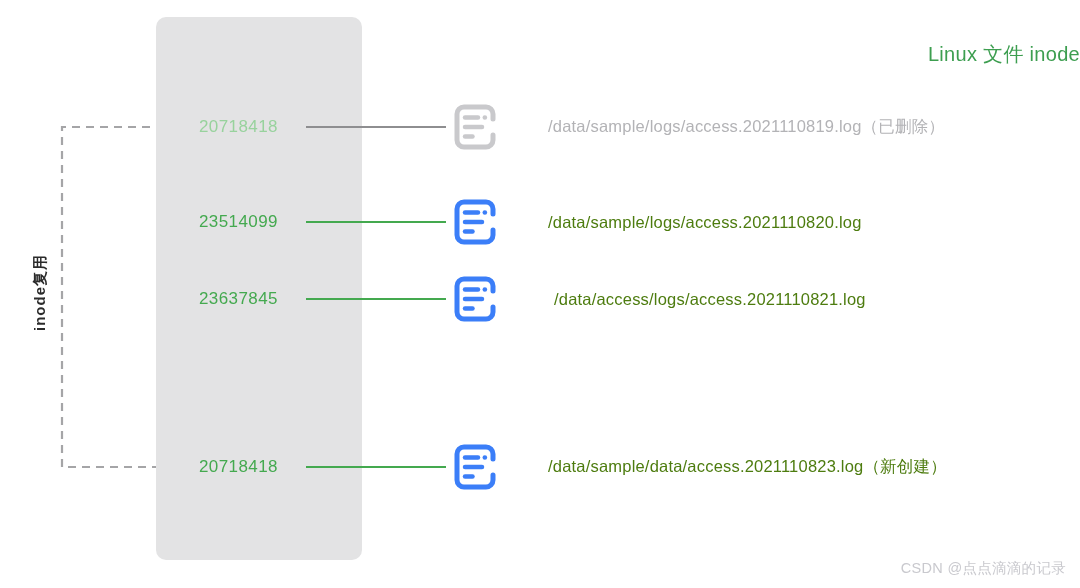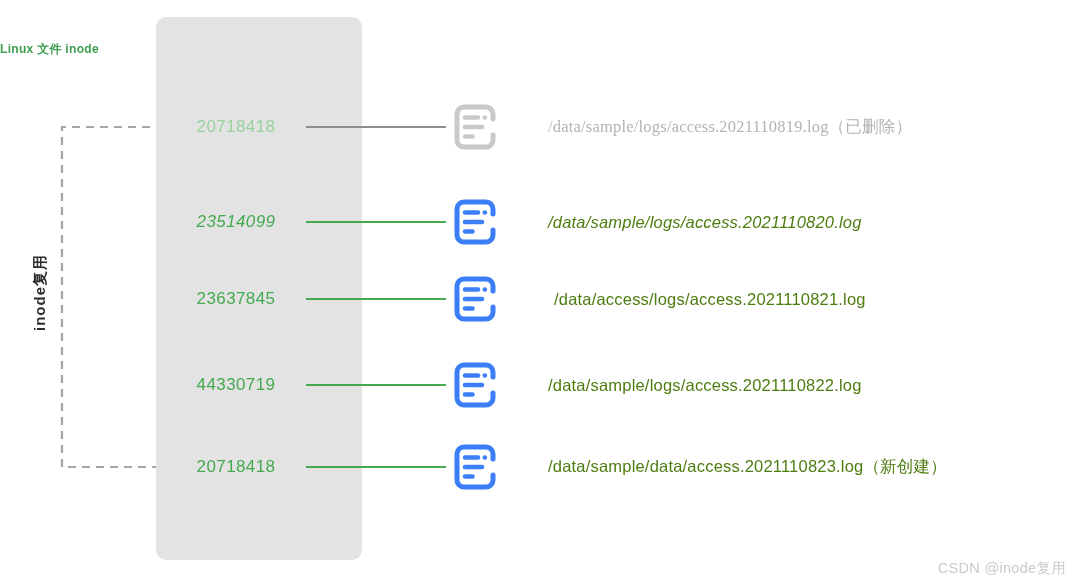--- a/index.html
+++ b/index.html
@@ -22,23 +22,23 @@
     position: absolute;
     left: 156px; top: 17px;
     width: 206px; height: 543px;
     background: #e3e3e4;
     border-radius: 10px;
   }
   .panel-title {
     position: absolute;
     left: 0; top: 41px;
     width: 100%;
-    text-align: left;
-    font-size: 12px;
-    font-weight: bold;
+    text-align: right;
+    font-size: 20px;
+    font-weight: normal;
     color: #3d9e50;
     letter-spacing: 0.3px;
   }
   .side-label {
     position: absolute;
     left: -26px; top: 283px;
     width: 132px;
     text-align: center;
     transform: rotate(-90deg);
     font-size: 15px;
@@ -46,30 +46,30 @@
     color: #2b2b2b;
     letter-spacing: 1px;
   }
   .row {
     position: absolute;
     left: 0;
     width: 1080px;
     height: 54px;
   }
   .row-1 { top: 100px; }
-  .row-2 { top: 195px; font-style: italic; }
+  .row-2 { top: 195px; }
   .row-3 { top: 272px; }
   .row-4 { top: 358px; }
   .row-5 { top: 440px; }
   .inode {
     position: absolute;
-    left: 180px; top: 50%;
+    left: 199px; top: 50%;
     width: 112px;
     transform: translateY(-50%);
-    text-align: center;
+    text-align: left;
     font-size: 17px;
     letter-spacing: 0.4px;
     color: #44a94f;
   }
   .row-1 .inode { color: #98d29d; }
   .connector {
     position: absolute;
     left: 306px; top: 26px;
     width: 140px; height: 2px;
     background: #44a94f;
@@ -85,21 +85,21 @@
   .file-icon svg { width: 54px; height: 54px; display: block; }
   .path {
     position: absolute;
     left: 548px; top: 50%;
     transform: translateY(-50%);
     font-size: 16.5px;
     color: #4d7c0f;
     letter-spacing: 0.2px;
     white-space: nowrap;
   }
-  .row-1 .path { color: #b3b3b6; font-family: Liberation Serif, serif; }
+  .row-1 .path { color: #b3b3b6; }
   .row-3 .path { left: 554px; }
   .watermark {
     position: absolute;
     right: 14px; bottom: 10px;
     font-size: 14.5px;
     color: #c9c9ce;
     letter-spacing: 0.3px;
   }
 </style>
 </head>
@@ -155,45 +155,31 @@
         <path d="M45 19 V14 a7 7 0 0 0 -7 -7 H16 a7 7 0 0 0 -7 7 v26 a7 7 0 0 0 7 7 h22 a7 7 0 0 0 7 -7 v-5" stroke-width="5"></path>
         <path d="M17 17.5 H30" stroke-width="4.5"></path>
         <path d="M36.8 17.5 h0.1" stroke-width="4.5"></path>
         <path d="M17 27 H34" stroke-width="4.5"></path>
         <path d="M17 36.5 H24.5" stroke-width="4.5"></path>
       </svg>
     </span>
     <span class="path">/data/access/logs/access.2021110821.log</span>
   </div>
 
-  <div class="row row-4">
-    <span class="inode">44330719</span>
-    <div class="connector"></div>
-    <span class="file-icon">
-      <svg viewBox="0 0 54 54" xmlns="http://www.w3.org/2000/svg" fill="none" stroke="currentColor" stroke-linecap="round" stroke-linejoin="round">
-        <path d="M45 19 V14 a7 7 0 0 0 -7 -7 H16 a7 7 0 0 0 -7 7 v26 a7 7 0 0 0 7 7 h22 a7 7 0 0 0 7 -7 v-5" stroke-width="5"></path>
-        <path d="M17 17.5 H30" stroke-width="4.5"></path>
-        <path d="M36.8 17.5 h0.1" stroke-width="4.5"></path>
-        <path d="M17 27 H34" stroke-width="4.5"></path>
-        <path d="M17 36.5 H24.5" stroke-width="4.5"></path>
-      </svg>
-    </span>
-    <span class="path">/data/sample/logs/access.2021110822.log</span>
-  </div>
 
   <div class="row row-5">
     <span class="inode">20718418</span>
     <div class="connector"></div>
     <span class="file-icon">
       <svg viewBox="0 0 54 54" xmlns="http://www.w3.org/2000/svg" fill="none" stroke="currentColor" stroke-linecap="round" stroke-linejoin="round">
         <path d="M45 19 V14 a7 7 0 0 0 -7 -7 H16 a7 7 0 0 0 -7 7 v26 a7 7 0 0 0 7 7 h22 a7 7 0 0 0 7 -7 v-5" stroke-width="5"></path>
         <path d="M17 17.5 H30" stroke-width="4.5"></path>
         <path d="M36.8 17.5 h0.1" stroke-width="4.5"></path>
         <path d="M17 27 H34" stroke-width="4.5"></path>
         <path d="M17 36.5 H24.5" stroke-width="4.5"></path>
       </svg>
     </span>
     <span class="path">/data/sample/data/access.2021110823.log（新创建）</span>
   </div>
 
-  <div class="watermark">CSDN @inode复用</div>
+  <div class="watermark">CSDN @点点滴滴的记录</div>
 
 </div>
 
 </body></html>

